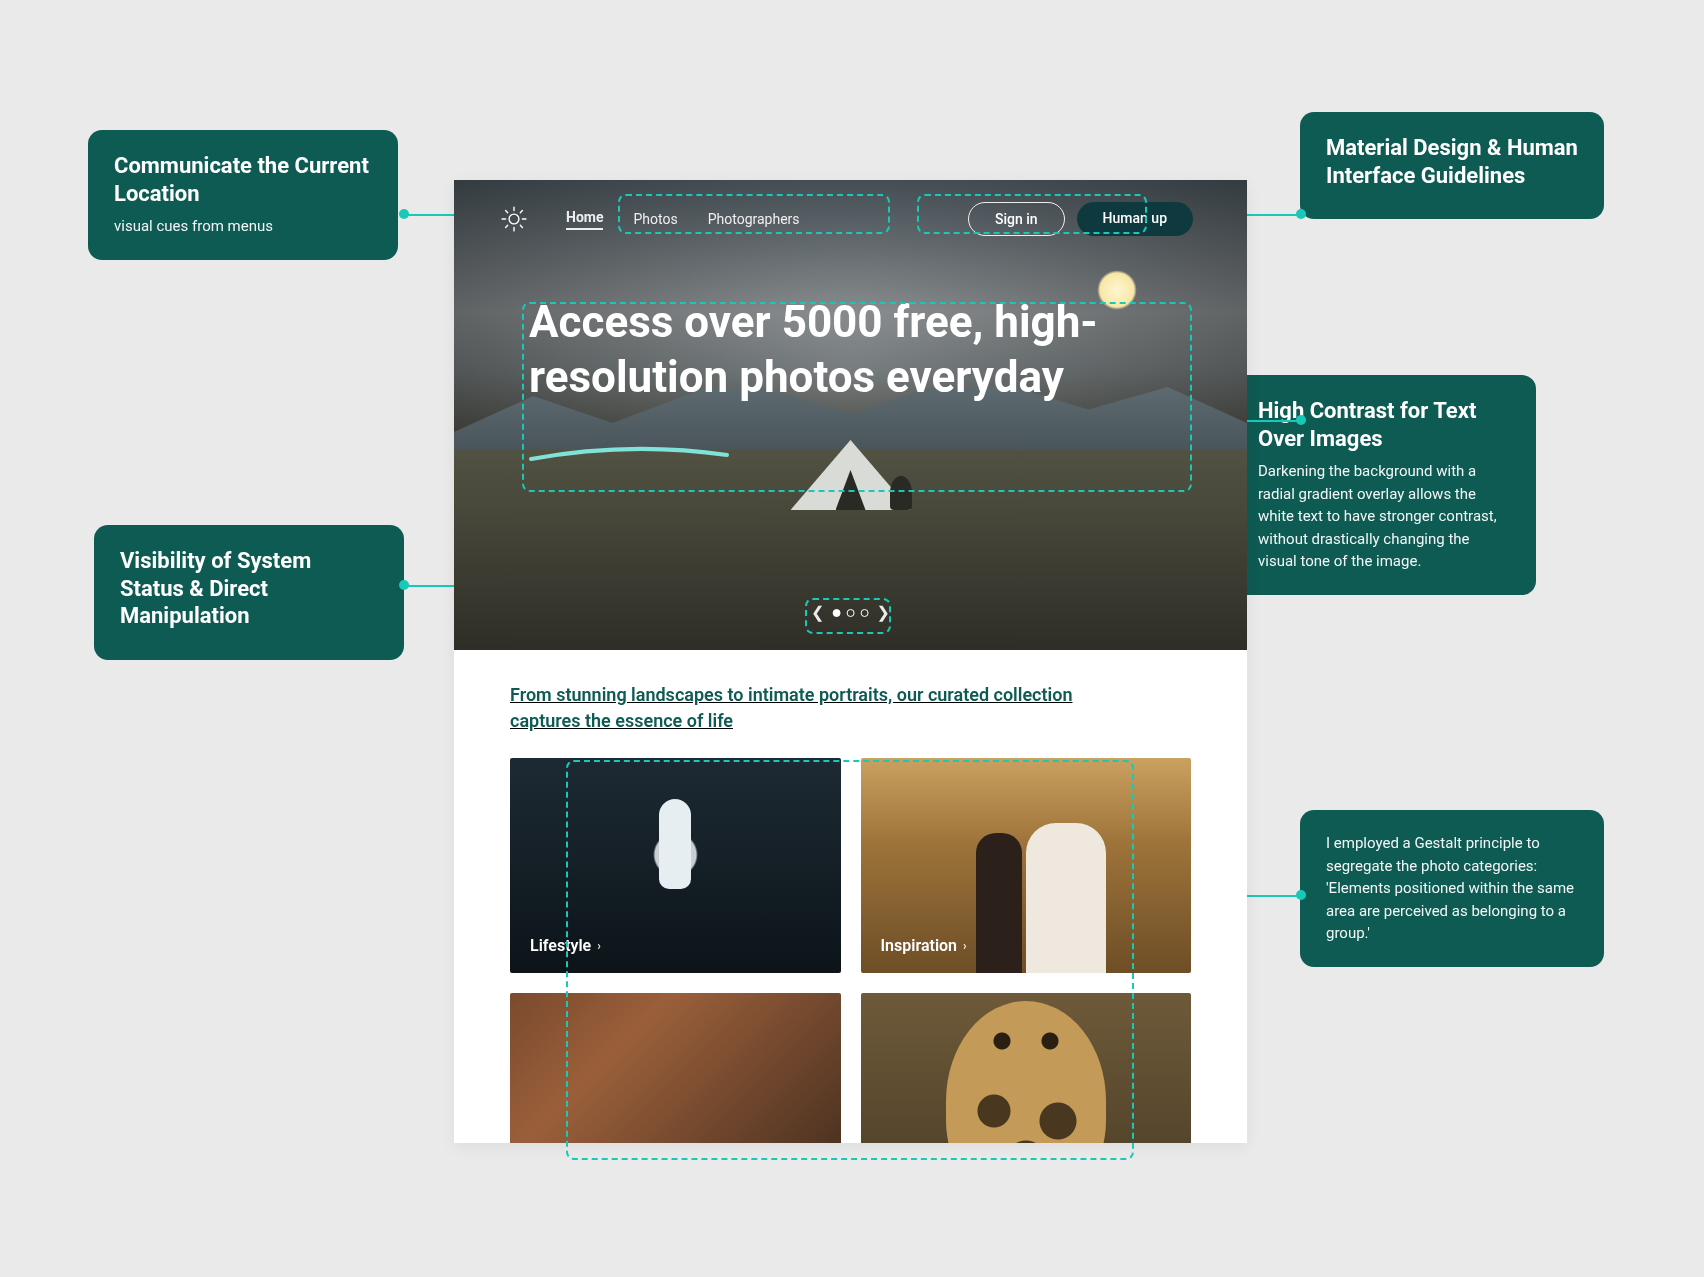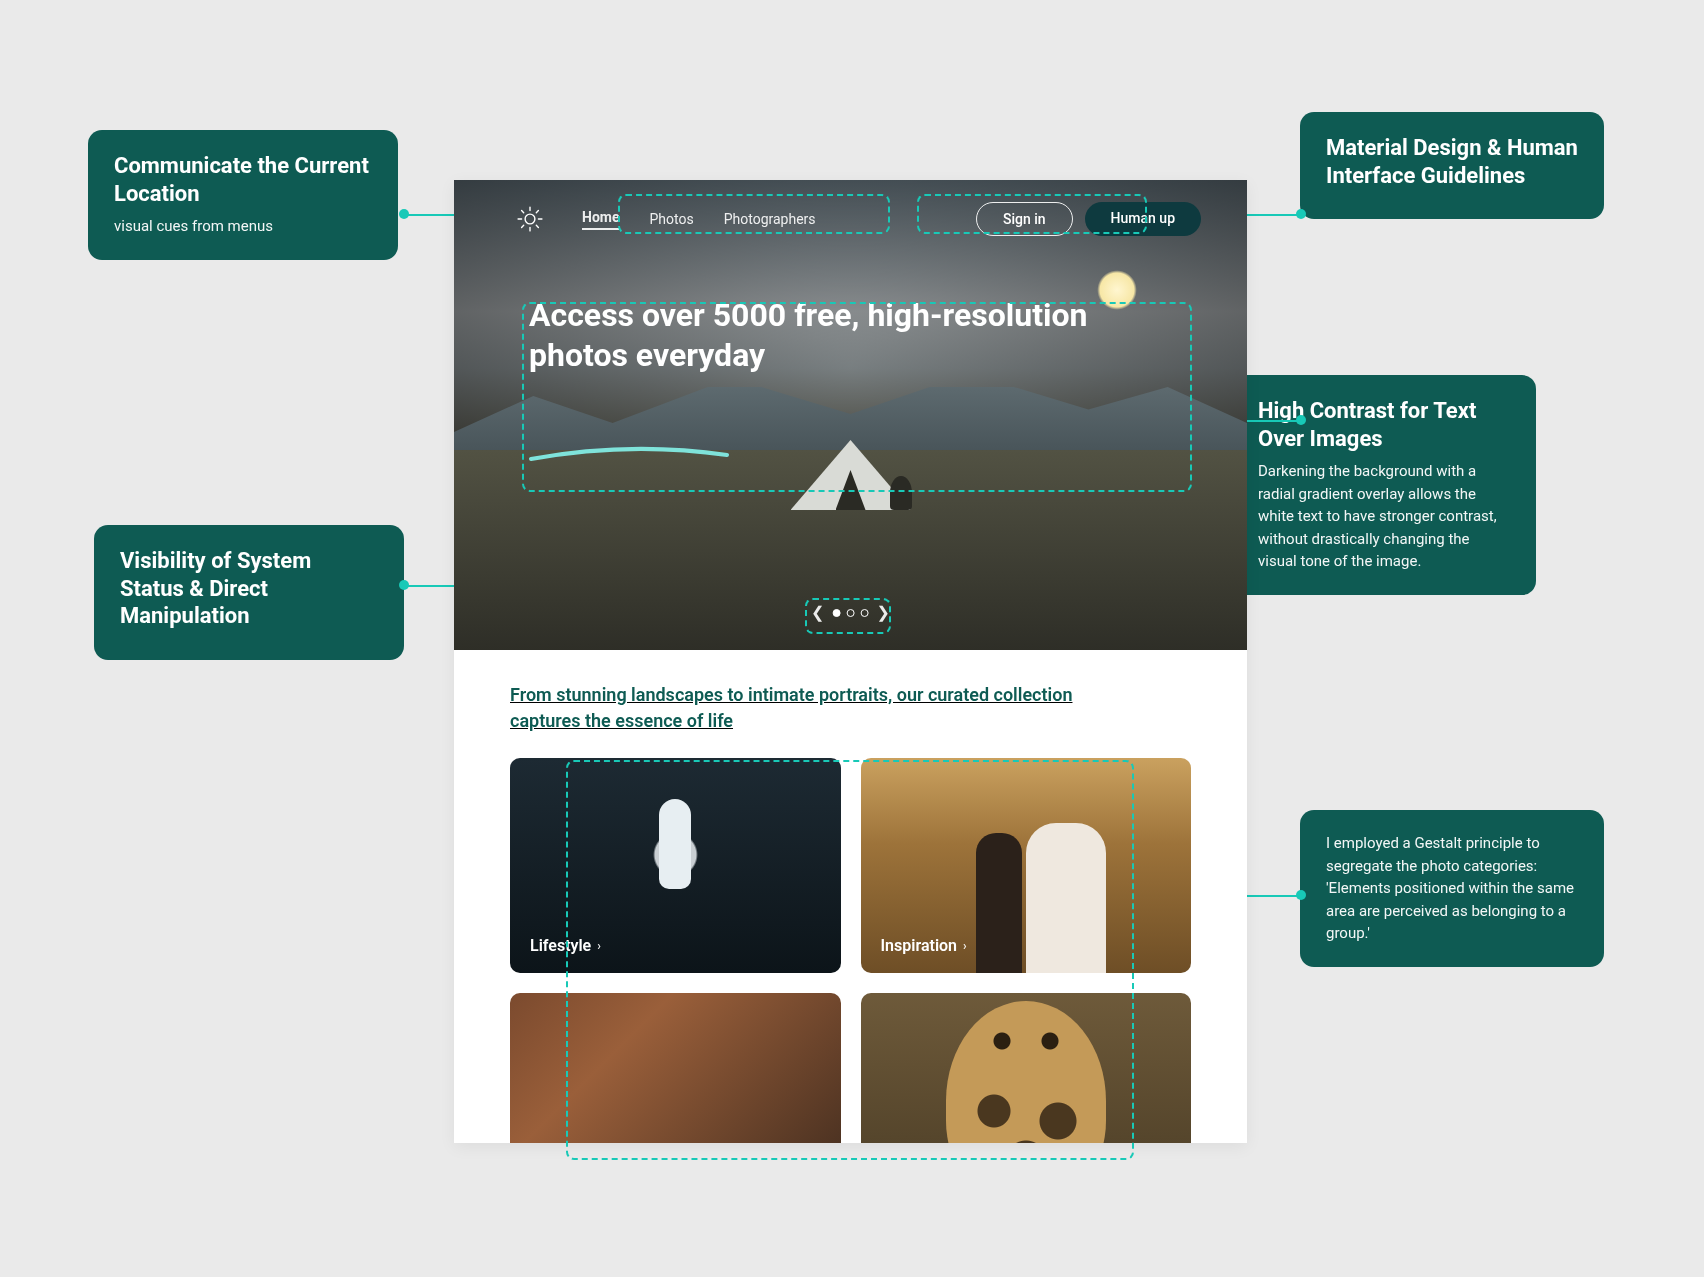--- a/index.html
+++ b/index.html
@@ -79,40 +79,40 @@
   position:absolute; left:55%; bottom:140px;
   width:22px; height:34px; background:#2a2a24; border-radius:50% 50% 4px 4px;
 }
 .hero .sun {
   position:absolute; right:110px; top:90px; width:40px; height:40px; border-radius:50%;
   background: radial-gradient(circle,#fff6d0 0%,#f7e7a6 60%, transparent 70%);
 }
 
 
 .nav {
-  position: absolute; left: 0; right: 0; top: 0;
+  position: absolute; left: 0; right: 8px; top: 0;
   display: flex; align-items: center;
-  padding: 22px 46px 0 62px;
+  padding: 22px 46px 0 46px;
   color:#fff; font-size:14px;justify-content:flex-end;
 }
 .logo-icon { width: 28px; height: 28px; margin-right: 38px; }
 .nav-links { display:flex; gap:30px; align-items:center; }
 .nav-links span { opacity:.9; }
 .nav-links .active { font-weight:700; border-bottom:2px solid #fff; padding-bottom:3px; }
 .auth { margin-left:auto; display:flex; gap:12px; }
 .btn {
   padding: 8px 26px; border-radius: 18px; font-size:14px; font-weight:500;
 }
 .btn-outline { border:1px solid rgba(255,255,255,.9); color:#fff; }
 .btn-solid   { background:#0e3a3f; color:#fff; }
 
 
 .hero-title {
   position:absolute; left:75px; top:115px; right:75px;
-  color:#fff; font-size:32px; font-weight:700; line-height:1.25;
+  color:#fff; font-size:44px; font-weight:700; line-height:1.25;
 }
 .underline-svg { position:absolute; left:75px; top:265px; }
 
 
 .pager {
   position:absolute; left:50%; bottom:28px; transform:translateX(-50%);
   display:flex; align-items:center; gap:8px;
 }
 .pager .arrow { color:#fff; font-size:16px; opacity:.9; }
 .pager .dots { display:flex; gap:6px; }
@@ -122,21 +122,21 @@
 .pager .dots span.active { background:#fff; }
 
 
 .section { padding: 32px 56px 0 56px; text-decoration: underline; }
 .section-title { color:#0e5b53; font-size:18px; font-weight:600; line-height:1.45; max-width:600px; }
 .grid {
   margin-top: 24px;
   display:grid; grid-template-columns: 1fr 1fr; gap:20px;
 }
 .card {
-  position:relative; height:215px; border-radius:10px; overflow:hidden;
+  position:relative; height:215px; border-radius:2px; overflow:hidden;
   color:#fff; font-weight:600;padding-left:40px;
 }
 .card-label {
   position:absolute; left:20px; bottom:18px; font-size:16px;
   display:flex; align-items:center; gap:6px;
 }
 .card-label .chev { font-size:12px; opacity:.9; }
 
 
 .card-lifestyle { background: radial-gradient(circle at 50% 45%, #c9cfd3 0 10%, transparent 11%), linear-gradient(180deg,#1d2a33,#0c1419); }

